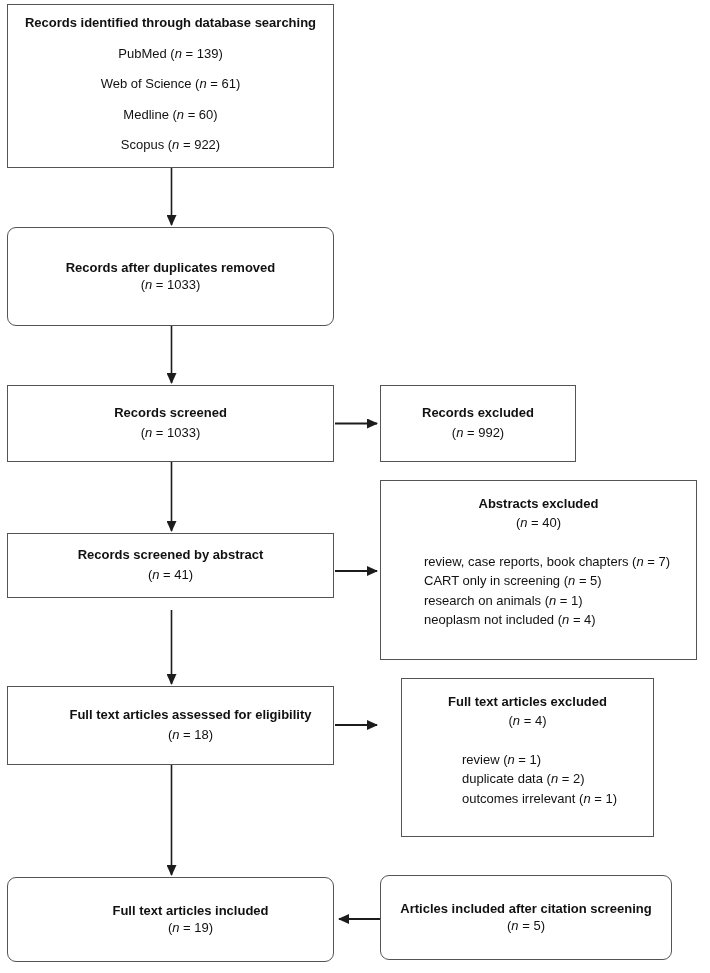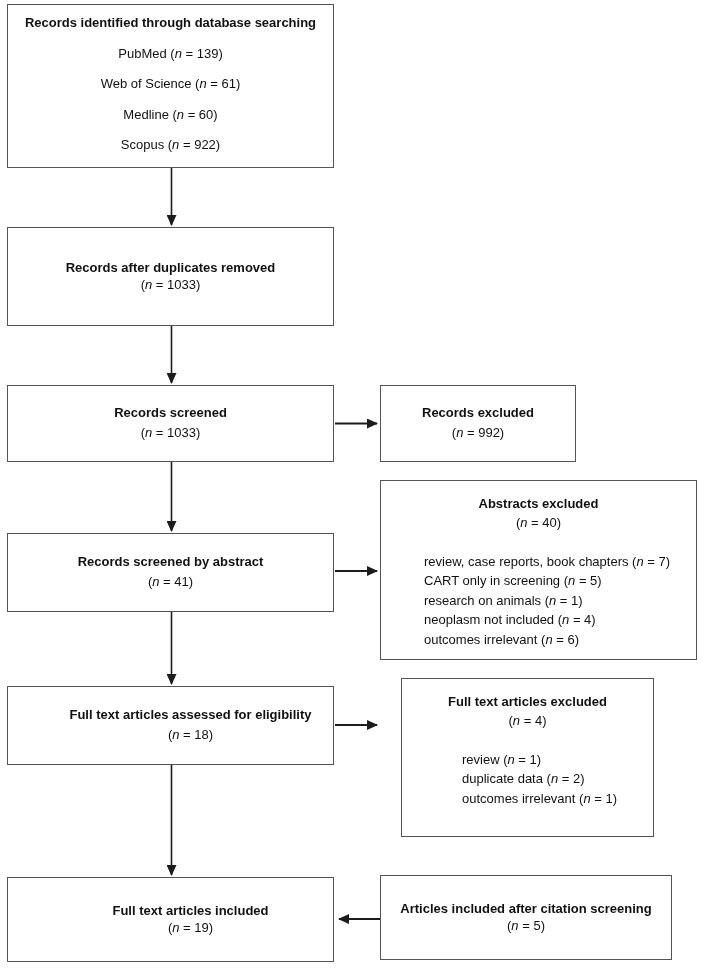--- a/index.html
+++ b/index.html
@@ -21,21 +21,21 @@
     border: 1.5px solid #545454;
     display: flex;
     flex-direction: column;
     align-items: center;
     justify-content: center;
     text-align: center;
     line-height: 1.3;
   }
   .box .title { font-weight: bold; white-space: nowrap; }
   .gap-sm { gap: 3px; }
-  .gap-lg { gap: 0; }
+  .gap-lg { gap: 0; border-radius: 9px; }
   .stack {
     justify-content: space-between;
     padding: 10px 12px 13px 12px;
   }
   .topalign {
     justify-content: flex-start;
     padding-top: 15px;
   }
   .count-after-title { margin-top: 2px; }
   .reasons {
@@ -92,34 +92,33 @@
   <div class="box gap-sm" style="left:7px; top:385px; width:327px; height:77px;">
     <div class="title">Records screened</div>
     <div><span>(</span><i>n</i><span> = 1033)</span></div>
   </div>
 
   <div class="box gap-sm" style="left:380px; top:385px; width:196px; height:77px;">
     <div class="title">Records excluded</div>
     <div><span>(</span><i>n</i><span> = 992)</span></div>
   </div>
 
-  <div class="box gap-sm" style="left:7px; top:533px; width:327px; height:79px;">
+  <div class="box gap-sm" style="left:7px; top:533px; width:327px; height:65px;">
     <div class="title">Records screened by abstract</div>
     <div><span>(</span><i>n</i><span> = 41)</span></div>
   </div>
 
   <div class="box topalign" style="left:380px; top:480px; width:317px; height:180px;">
     <div class="title">Abstracts excluded</div>
     <div class="count-after-title"><span>(</span><i>n</i><span> = 40)</span></div>
     <div class="reasons pad-reasons-a">
       <div class="reason"><span>review, case reports, book chapters (</span><i>n</i><span> = 7)</span></div>
       <div class="reason"><span>CART only in screening (</span><i>n</i><span> = 5)</span></div>
       <div class="reason"><span>research on animals (</span><i>n</i><span> = 1)</span></div>
       <div class="reason"><span>neoplasm not included (</span><i>n</i><span> = 4)</span></div>
-      <div class="reason"><span>outcomes irrelevant (</span><i>n</i><span> = 6)</span></div>
     </div>
   </div>
 
   <div class="box gap-sm" style="left:7px; top:686px; width:327px; height:79px;padding-left:40px;">
     <div class="title">Full text articles assessed for eligibility</div>
     <div><span>(</span><i>n</i><span> = 18)</span></div>
   </div>
 
   <div class="box topalign" style="left:401px; top:678px; width:253px; height:159px;">
     <div class="title">Full text articles excluded</div>

